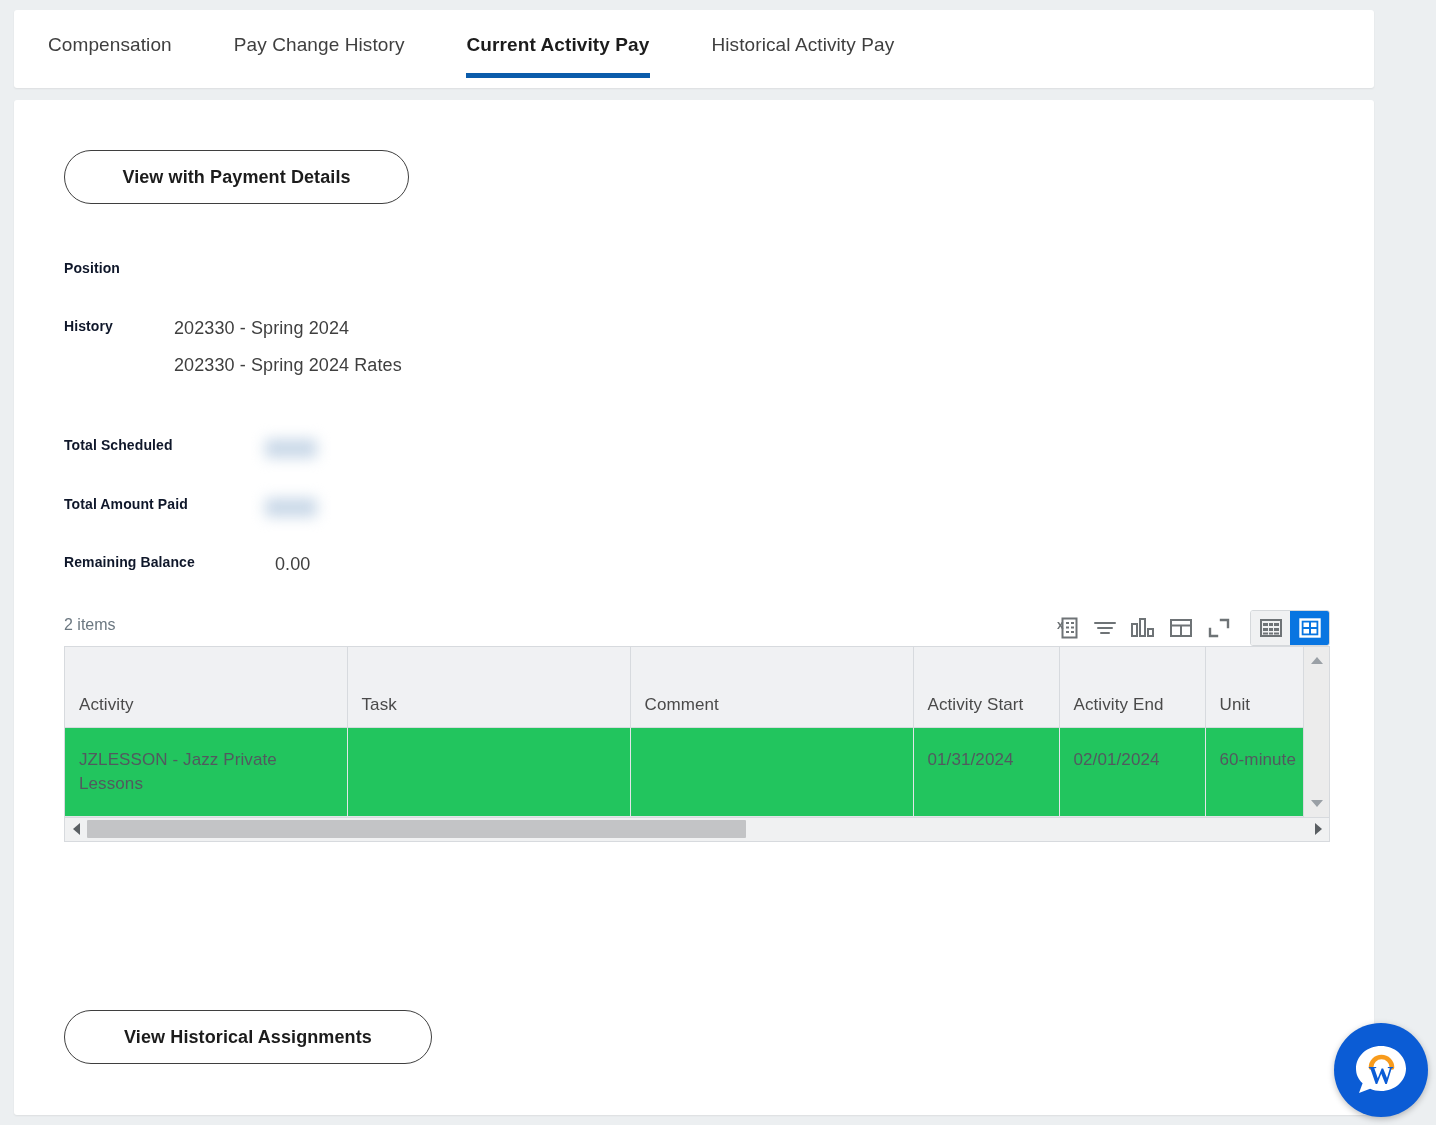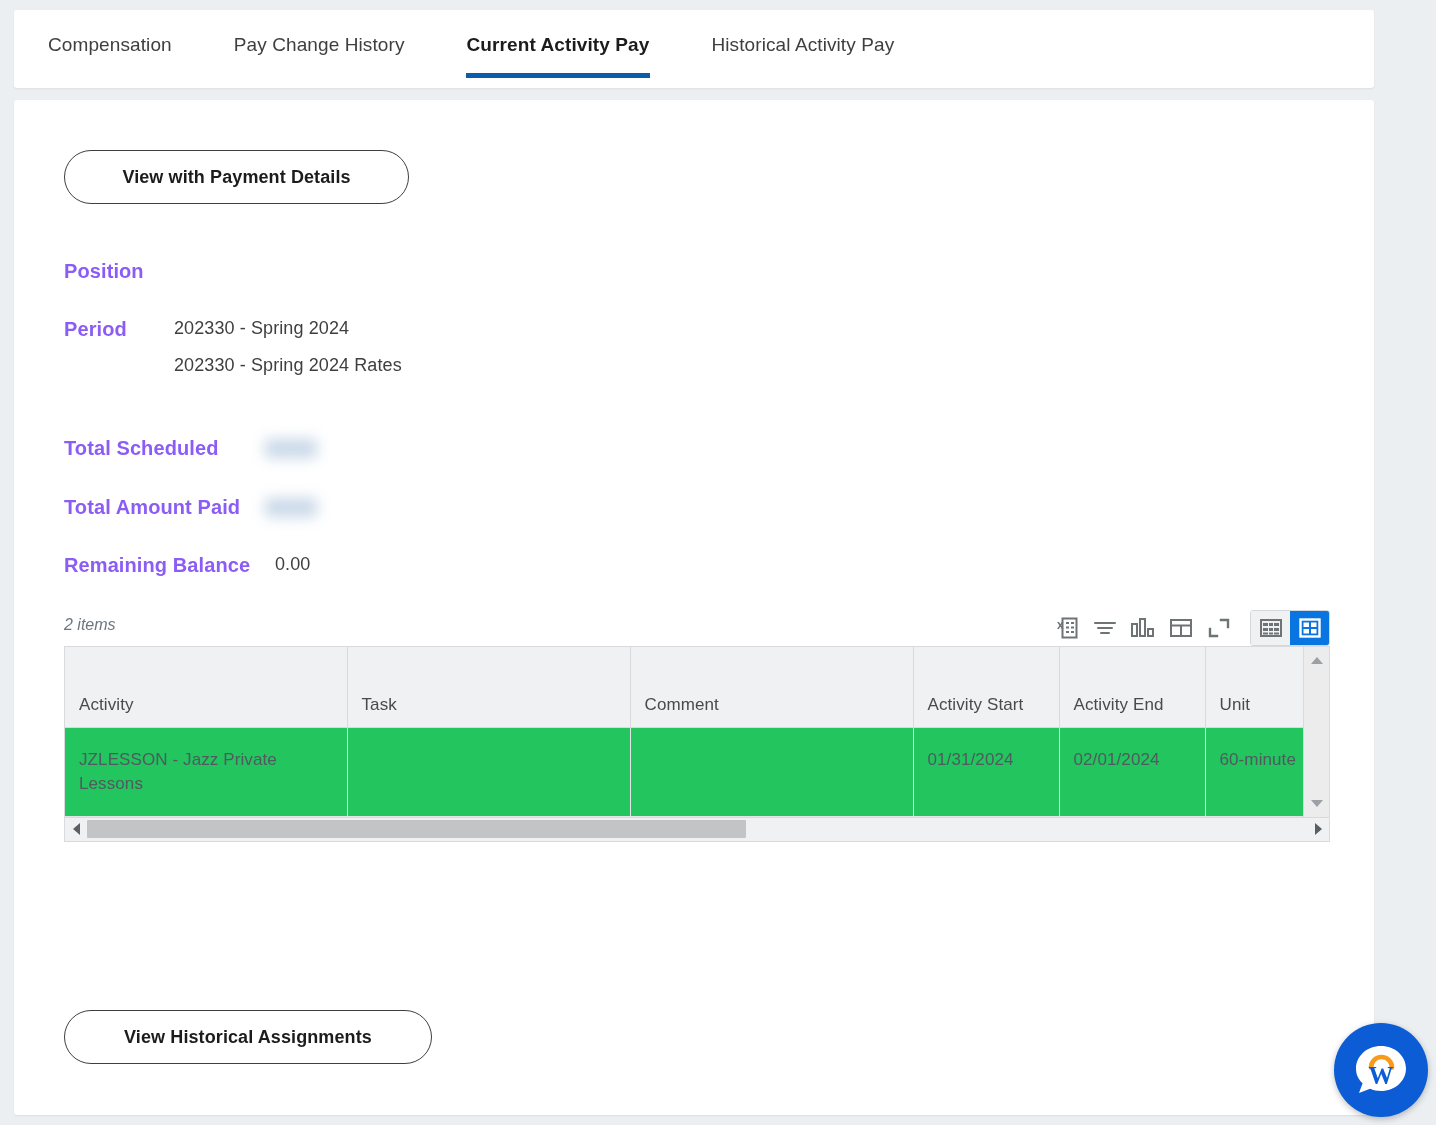--- a/index.html
+++ b/index.html
@@ -91,23 +91,23 @@
     width: 368px; height: 54px;
   }
 
   
   .field {
     position: absolute;
     display: flex;
     align-items: flex-start;
   }
   .field-label {
-    font-size: 20px;
+    font-size: 14px;
     font-weight: bold;
-    color: #8b5cf6;
+    color: #0f172a;
     letter-spacing: 0.1px;
   }
   .field-value {
     font-size: 18px;
     color: #3f3f3f;
     letter-spacing: 0.1px;
   }
   #row-position { left: 50px; top: 160px; }
   #row-position .field-label { width: 110px; }
   #row-position .field-value { margin-left: 0px; }
@@ -141,21 +141,20 @@
   }
   .grid-topbar {
     position: relative;
     height: 36px;
   }
   .items-count {
     position: absolute;
     left: 0; top: 6px;
     font-size: 16px;
     color: #6b7780;
-    font-style: italic;
   }
   .grid-tools {
     position: absolute;
     right: 0; top: 0;
     display: flex;
     align-items: center;
     gap: 0px;
   }
   .tool {
     width: 38px; height: 34px;
@@ -328,21 +327,21 @@
 
   <div class="maincard">
 
     <button class="pill-btn" id="view-payment-details">View with Payment Details</button>
 
     <div class="field" id="row-position">
       <div class="field-label">Position</div>
     </div>
 
     <div class="field" id="row-period">
-      <div class="field-label">Period</div>
+      <div class="field-label">History</div>
       <div class="period-lines">
         <div class="field-value">202330 - Spring 2024</div>
         <div class="field-value">202330 - Spring 2024 Rates</div>
       </div>
     </div>
 
     <div class="field" id="row-total-scheduled">
       <div class="field-label">Total Scheduled</div>
       <div class="field-value">
         <span class="redact redact-num"></span>

